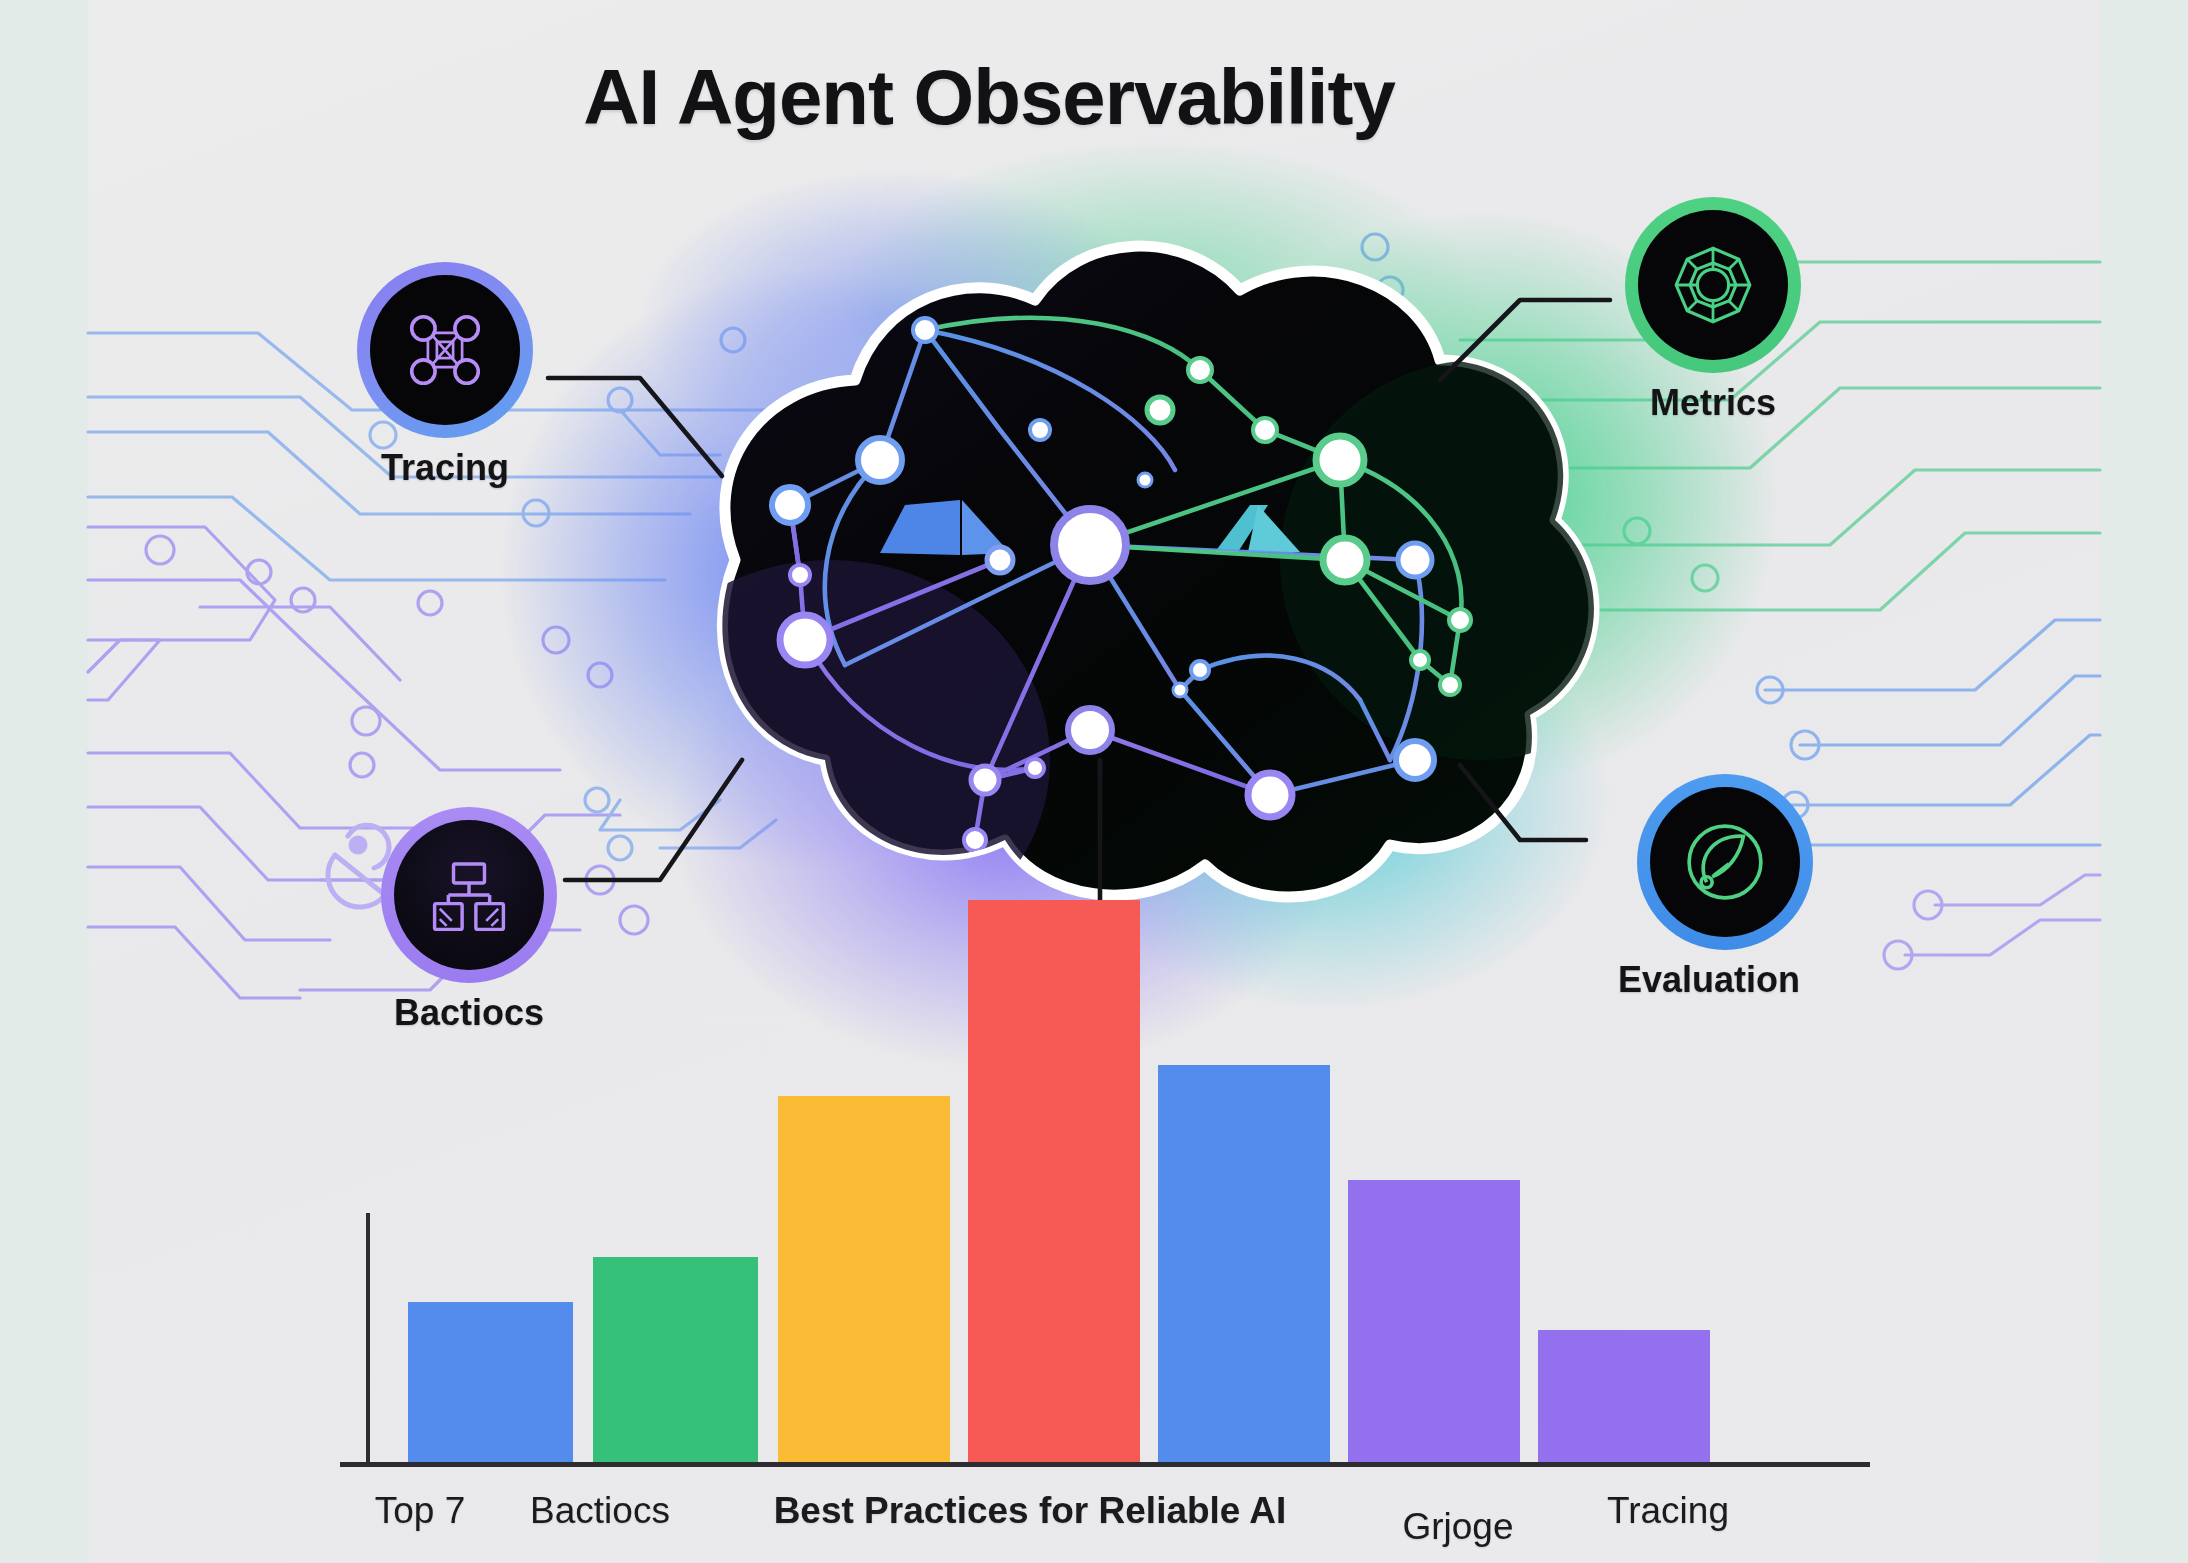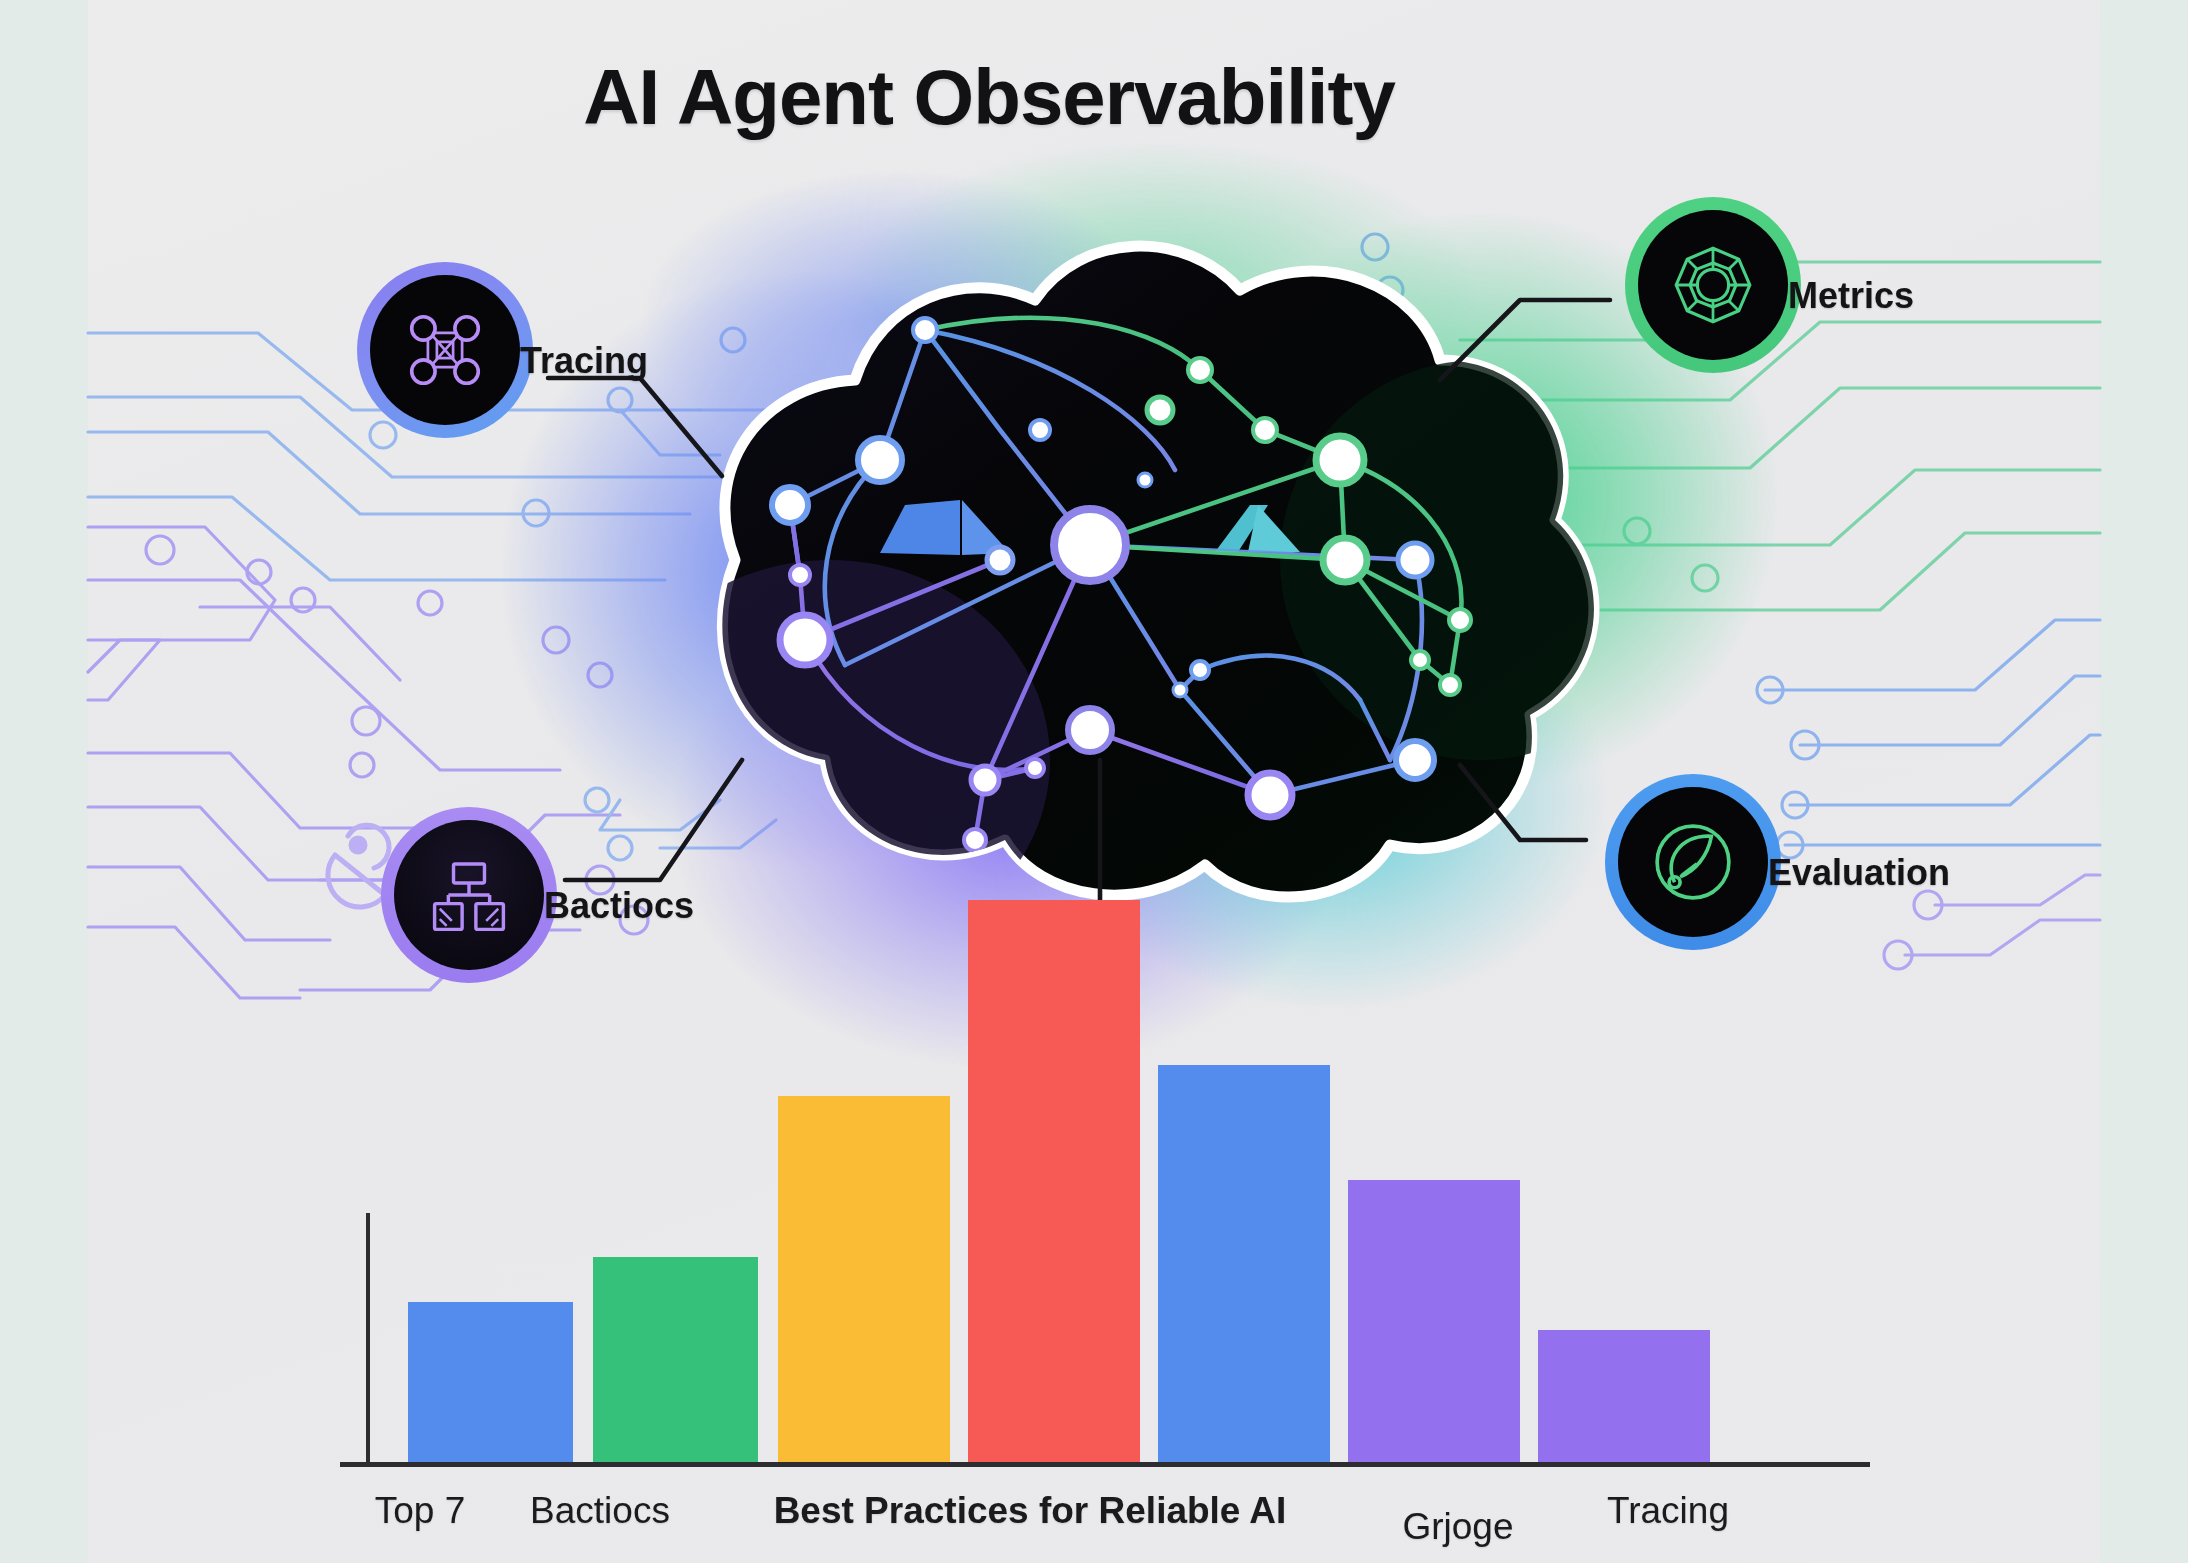--- a/index.html
+++ b/index.html
@@ -30,21 +30,21 @@
   }
 
   
   svg.layer { position:absolute; left:0; top:0; width:2188px; height:1563px; overflow:visible; }
   svg.layer.behind { z-index:1; }
   svg.layer.mid    { z-index:3; }
 
   
   .node {
     position:absolute; z-index:6;
-    display:flex; align-items:center;
+    display:flex; flex-direction:column; align-items:center;
   }
   .node .ring {
     width:150px; height:150px; border-radius:50%;
     display:flex; align-items:center; justify-content:center;
     background:#060608;
     position:relative;
   }
   .node .ring::before{
     content:""; position:absolute; inset:-13px; border-radius:50%;
     z-index:-1;
@@ -406,21 +406,21 @@
         <polygon points="50,10 78,22 90,50 78,78 50,90 22,78 10,50 22,22"></polygon>
         <polygon points="50,26 68,33 75,50 68,67 50,74 32,67 25,50 32,33"></polygon>
         <circle cx="50" cy="50" r="17"></circle>
         <path d="M50 10 V 33 M90 50 H 67 M50 90 V 67 M10 50 H 33
                  M78 22 L66 34 M78 78 L66 66 M22 78 L34 66 M22 22 L34 34" stroke-width="3"></path>
       </svg>
     </div>
     <div class="label">Metrics</div>
   </div>
 
-  <div class="node evaluation" style="left:1618px; top:787px;">
+  <div class="node evaluation" style="left:1618px; top:787px;align-items:flex-end;">
     <div class="ring">
       <svg width="92" height="92" viewBox="0 0 100 100" fill="none" stroke="#4fd183" stroke-width="4">
         <circle cx="50" cy="50" r="39"></circle>
         <path d="M30 72 C 18 48, 36 20, 70 22 C 66 44, 52 60, 36 66"></path>
         <circle cx="30" cy="72" r="6"></circle>
         <path d="M38 64 L 54 52" stroke-width="3.4"></path>
       </svg>
     </div>
     <div class="label">Evaluation</div>
   </div>

